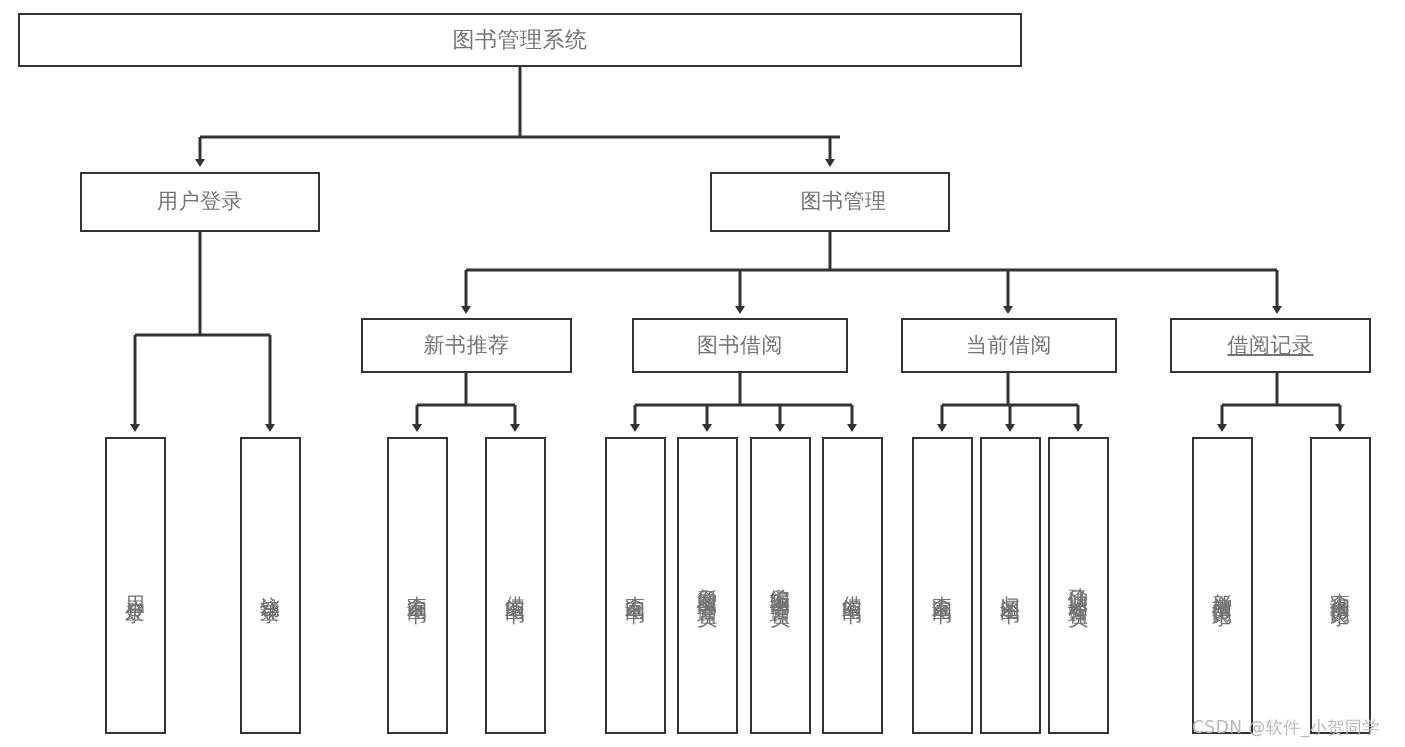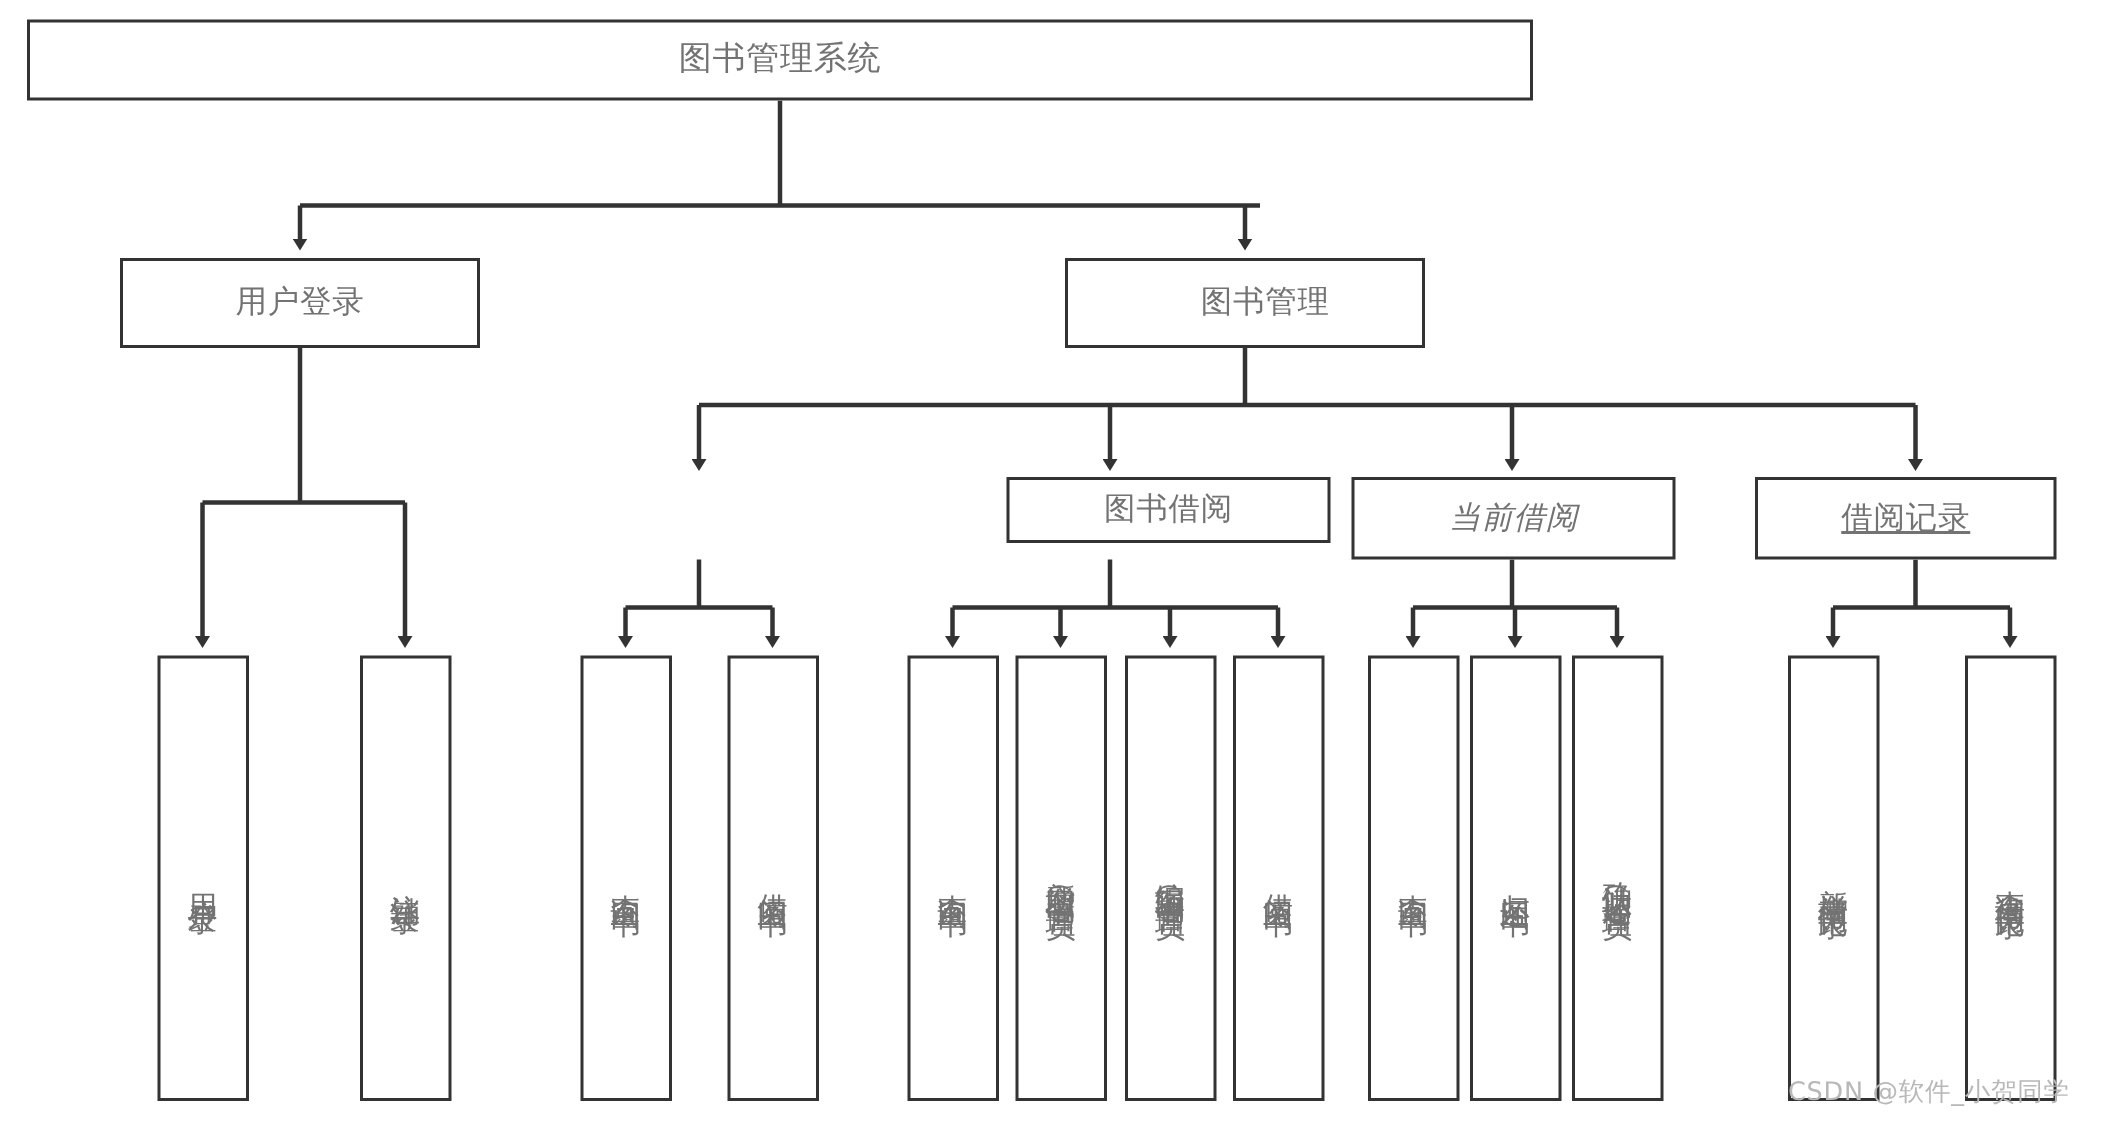--- a/index.html
+++ b/index.html
@@ -127,24 +127,27 @@
     <span class="label">图书管理系统</span>
   </div>
 
   <div class="node horiz" style="left:80px; top:172px; width:240px; height:60px;">
     <span class="label">用户登录</span>
   </div>
   <div class="node horiz" style="left:710px; top:172px; width:240px; height:60px;padding-left:27px;">
     <span class="label">图书管理</span>
   </div>
 
-  <div class="node horiz" style="left:632px; top:318px; width:216px; height:44px;margin-left:39px;">
+  <div class="node horiz" style="left:361px; top:318px; width:211px; height:55px;">
+    <span class="label">新书推荐</span>
+  </div>
+  <div class="node horiz" style="left:632px; top:318px; width:216px; height:55px;">
     <span class="label">图书借阅</span>
   </div>
-  <div class="node horiz" style="left:901px; top:318px; width:216px; height:55px;font-style:italic;">
+  <div class="node horiz" style="left:901px; top:318px; width:216px; height:55px;">
     <span class="label">当前借阅</span>
   </div>
   <div class="node horiz" style="left:1170px; top:318px; width:201px; height:55px;text-decoration:underline;">
     <span class="label">借阅记录</span>
   </div>
 
   <div class="node vert" style="left:105px; top:437px; width:61px; height:297px;">
     <span class="label">用户登录</span>
   </div>
   <div class="node vert" style="left:240px; top:437px; width:61px; height:297px;">

